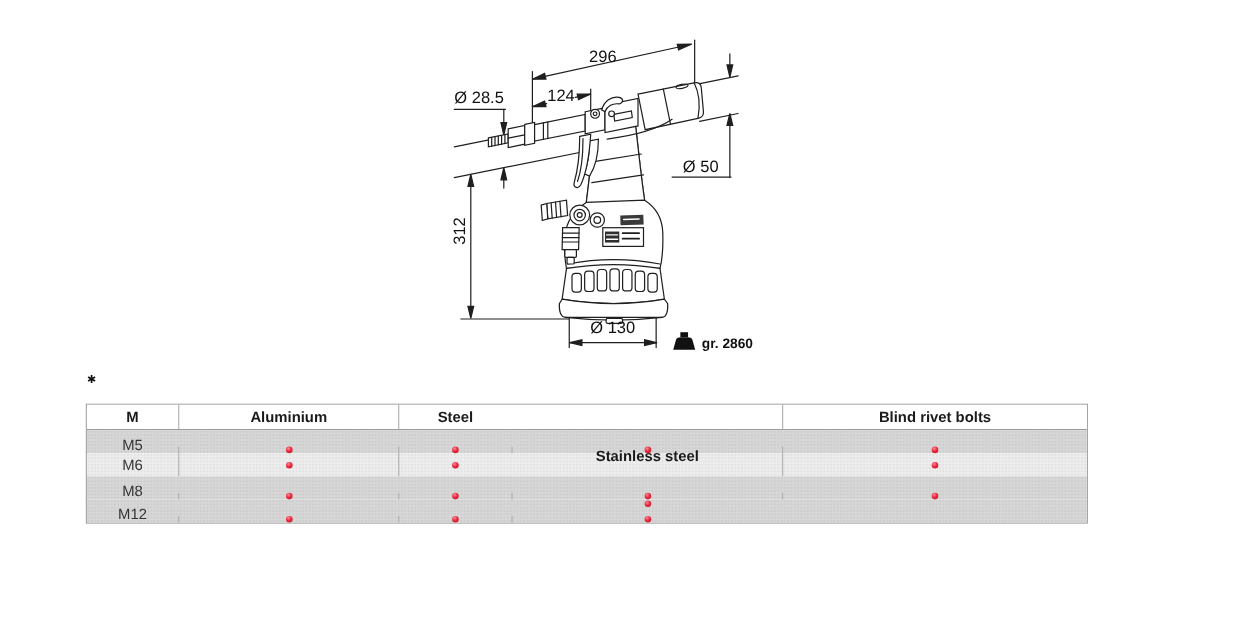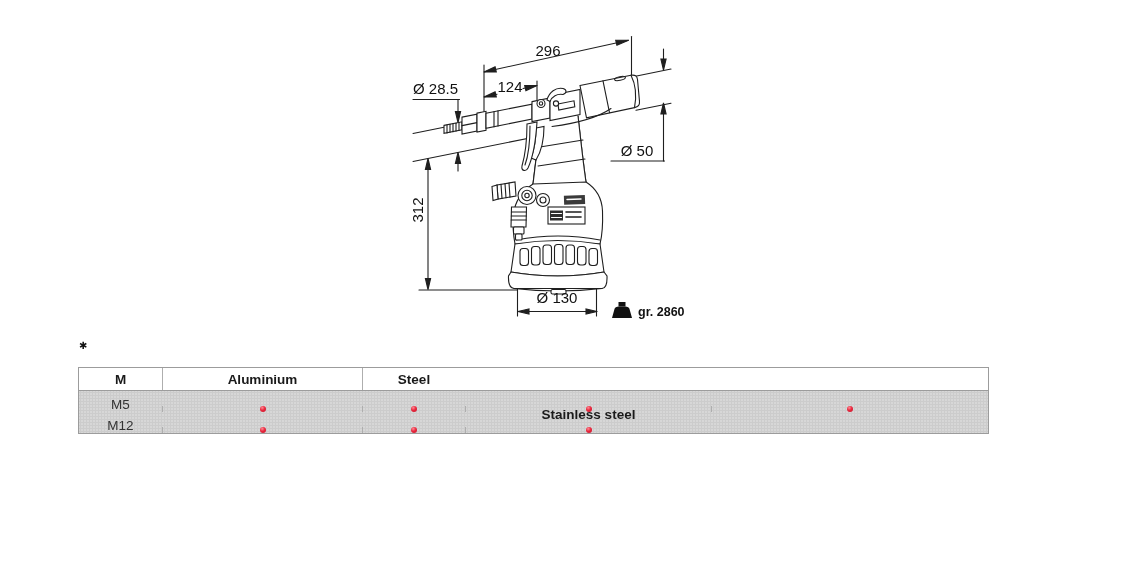--- a/index.html
+++ b/index.html
@@ -169,40 +169,71 @@
   </svg>
 
   <div id="note">✱</div>
 
   <div id="cap-table">
     <div class="trow head">
       <div class="tcell c0">M</div>
       <div class="tcell c1">Aluminium</div>
       <div class="tcell c2">Steel</div>
       <div class="tcell c3">Stainless steel</div>
+      <div class="tcell c4">Blind rivet bolts</div>
     </div>
 
 
     <div class="trow row-dark">
       <div class="tcell c0">M5</div>
       <div class="tcell c1">
           <span class="dot"></span>
         </div>
       <div class="tcell c2">
           <span class="dot"></span>
         </div>
       <div class="tcell c3">
           <span class="dot"></span>
         </div>
       <div class="tcell c4">
           <span class="dot"></span>
         </div>
     </div>
 
-
+    <div class="trow row-light">
+      <div class="tcell c0">M6</div>
+      <div class="tcell c1">
+          <span class="dot"></span>
+        </div>
+      <div class="tcell c2">
+          <span class="dot"></span>
+        </div>
+      <div class="tcell c3">
+          <span class="dot"></span>
+        </div>
+      <div class="tcell c4">
+          <span class="dot"></span>
+        </div>
+    </div>
+
+    <div class="trow row-dark">
+      <div class="tcell c0">M8</div>
+      <div class="tcell c1">
+          <span class="dot"></span>
+        </div>
+      <div class="tcell c2">
+          <span class="dot"></span>
+        </div>
+      <div class="tcell c3">
+          <span class="dot"></span>
+        </div>
+      <div class="tcell c4">
+          <span class="dot"></span>
+        </div>
+    </div>
 
 
     <div class="trow row-dark">
       <div class="tcell c0">M12</div>
       <div class="tcell c1">
           <span class="dot"></span>
         </div>
       <div class="tcell c2">
           <span class="dot"></span>
         </div>

